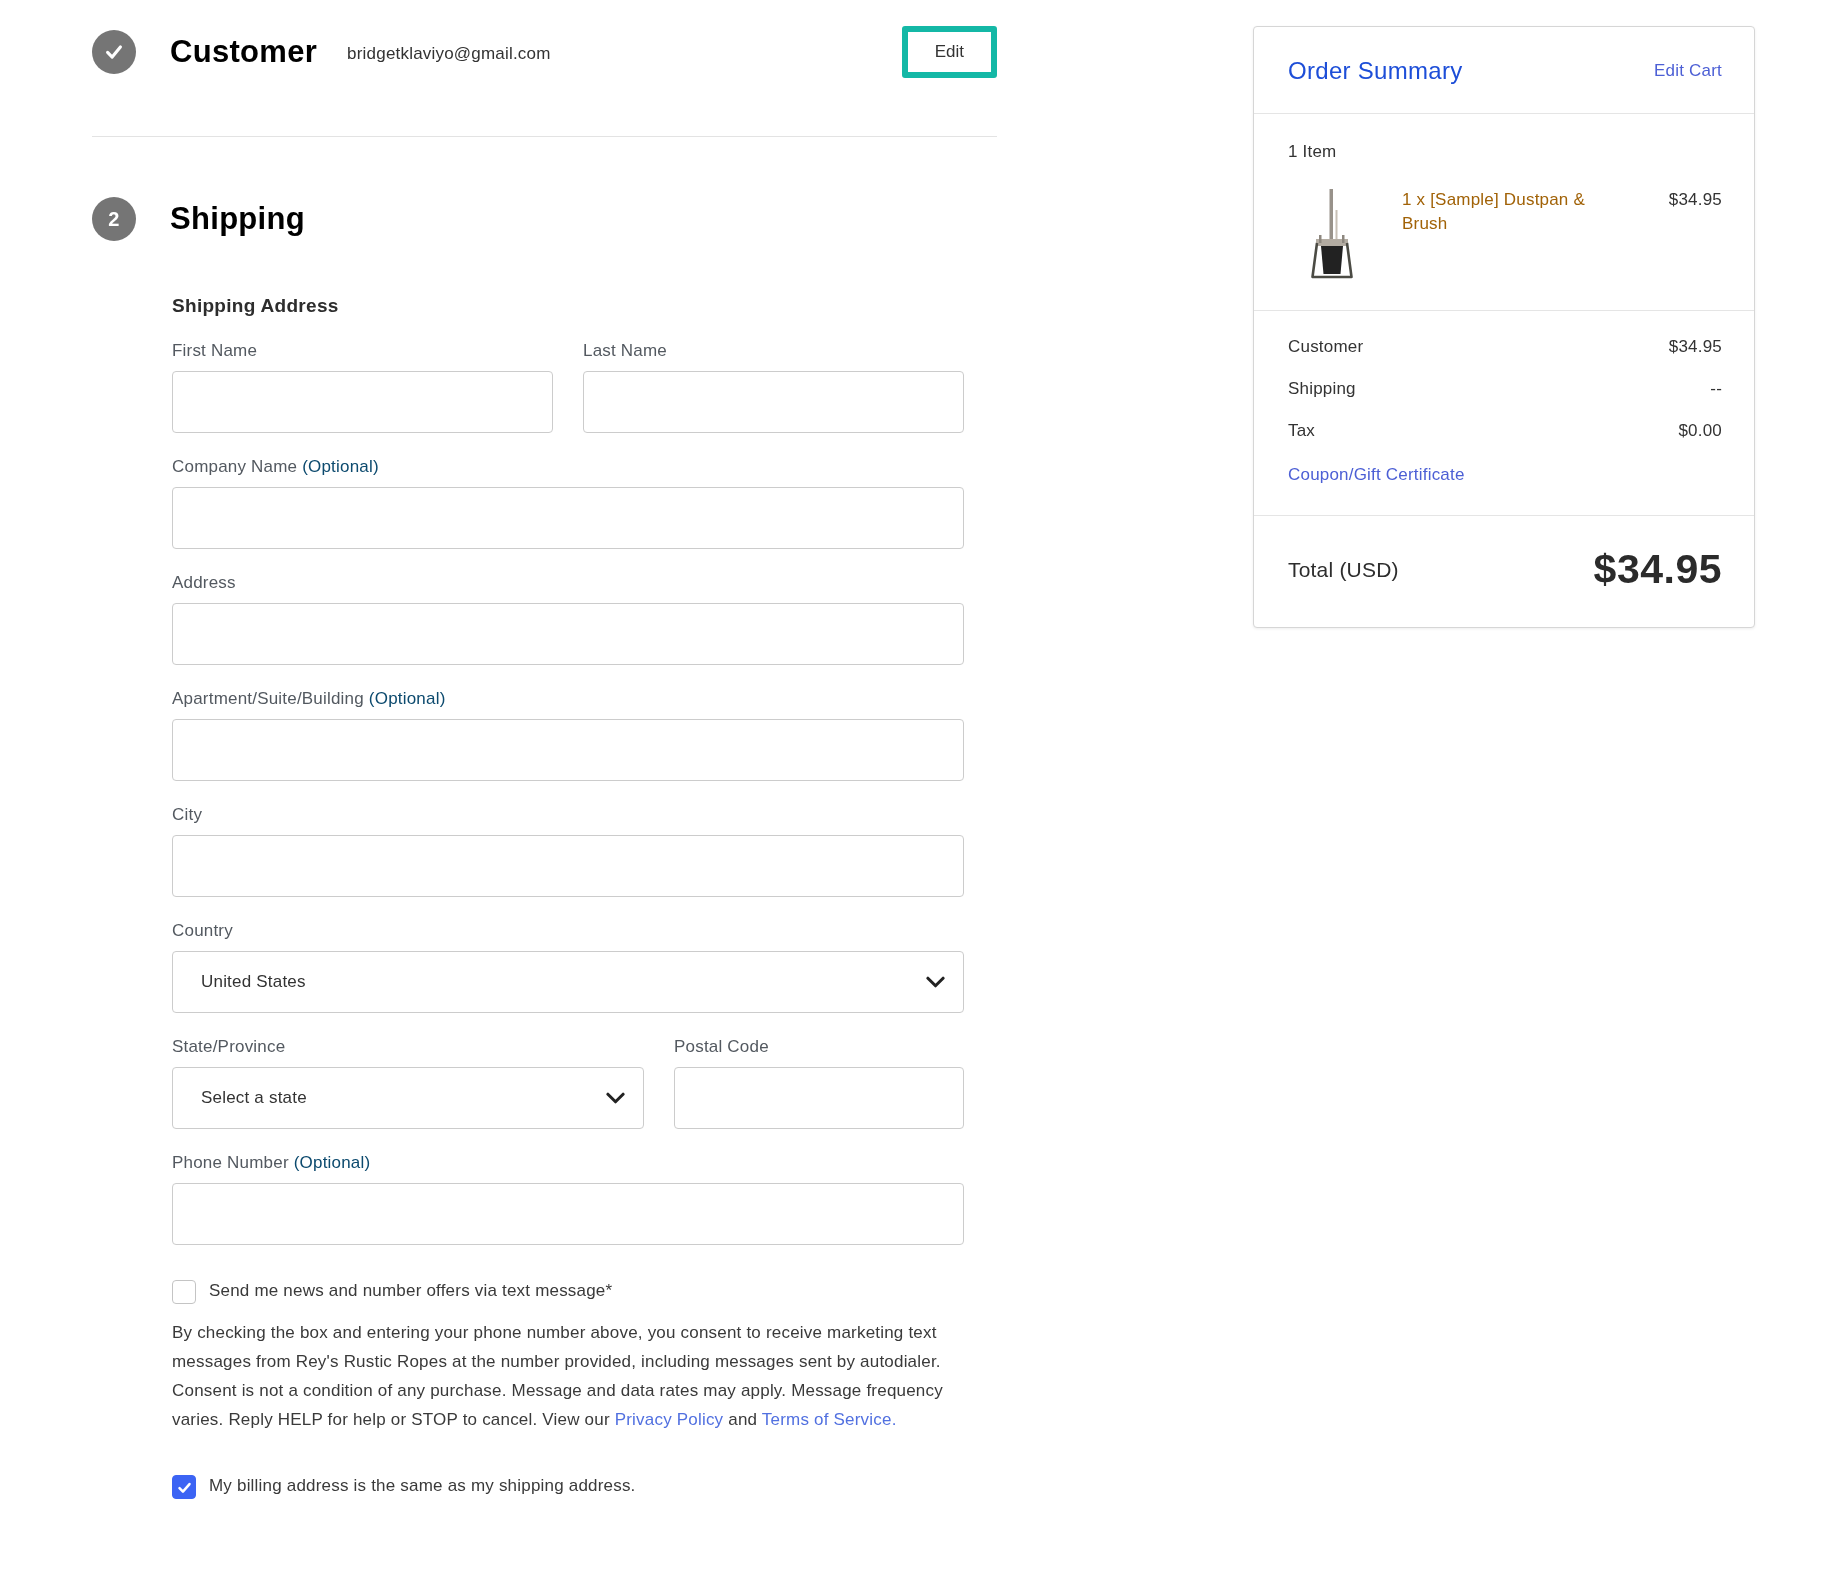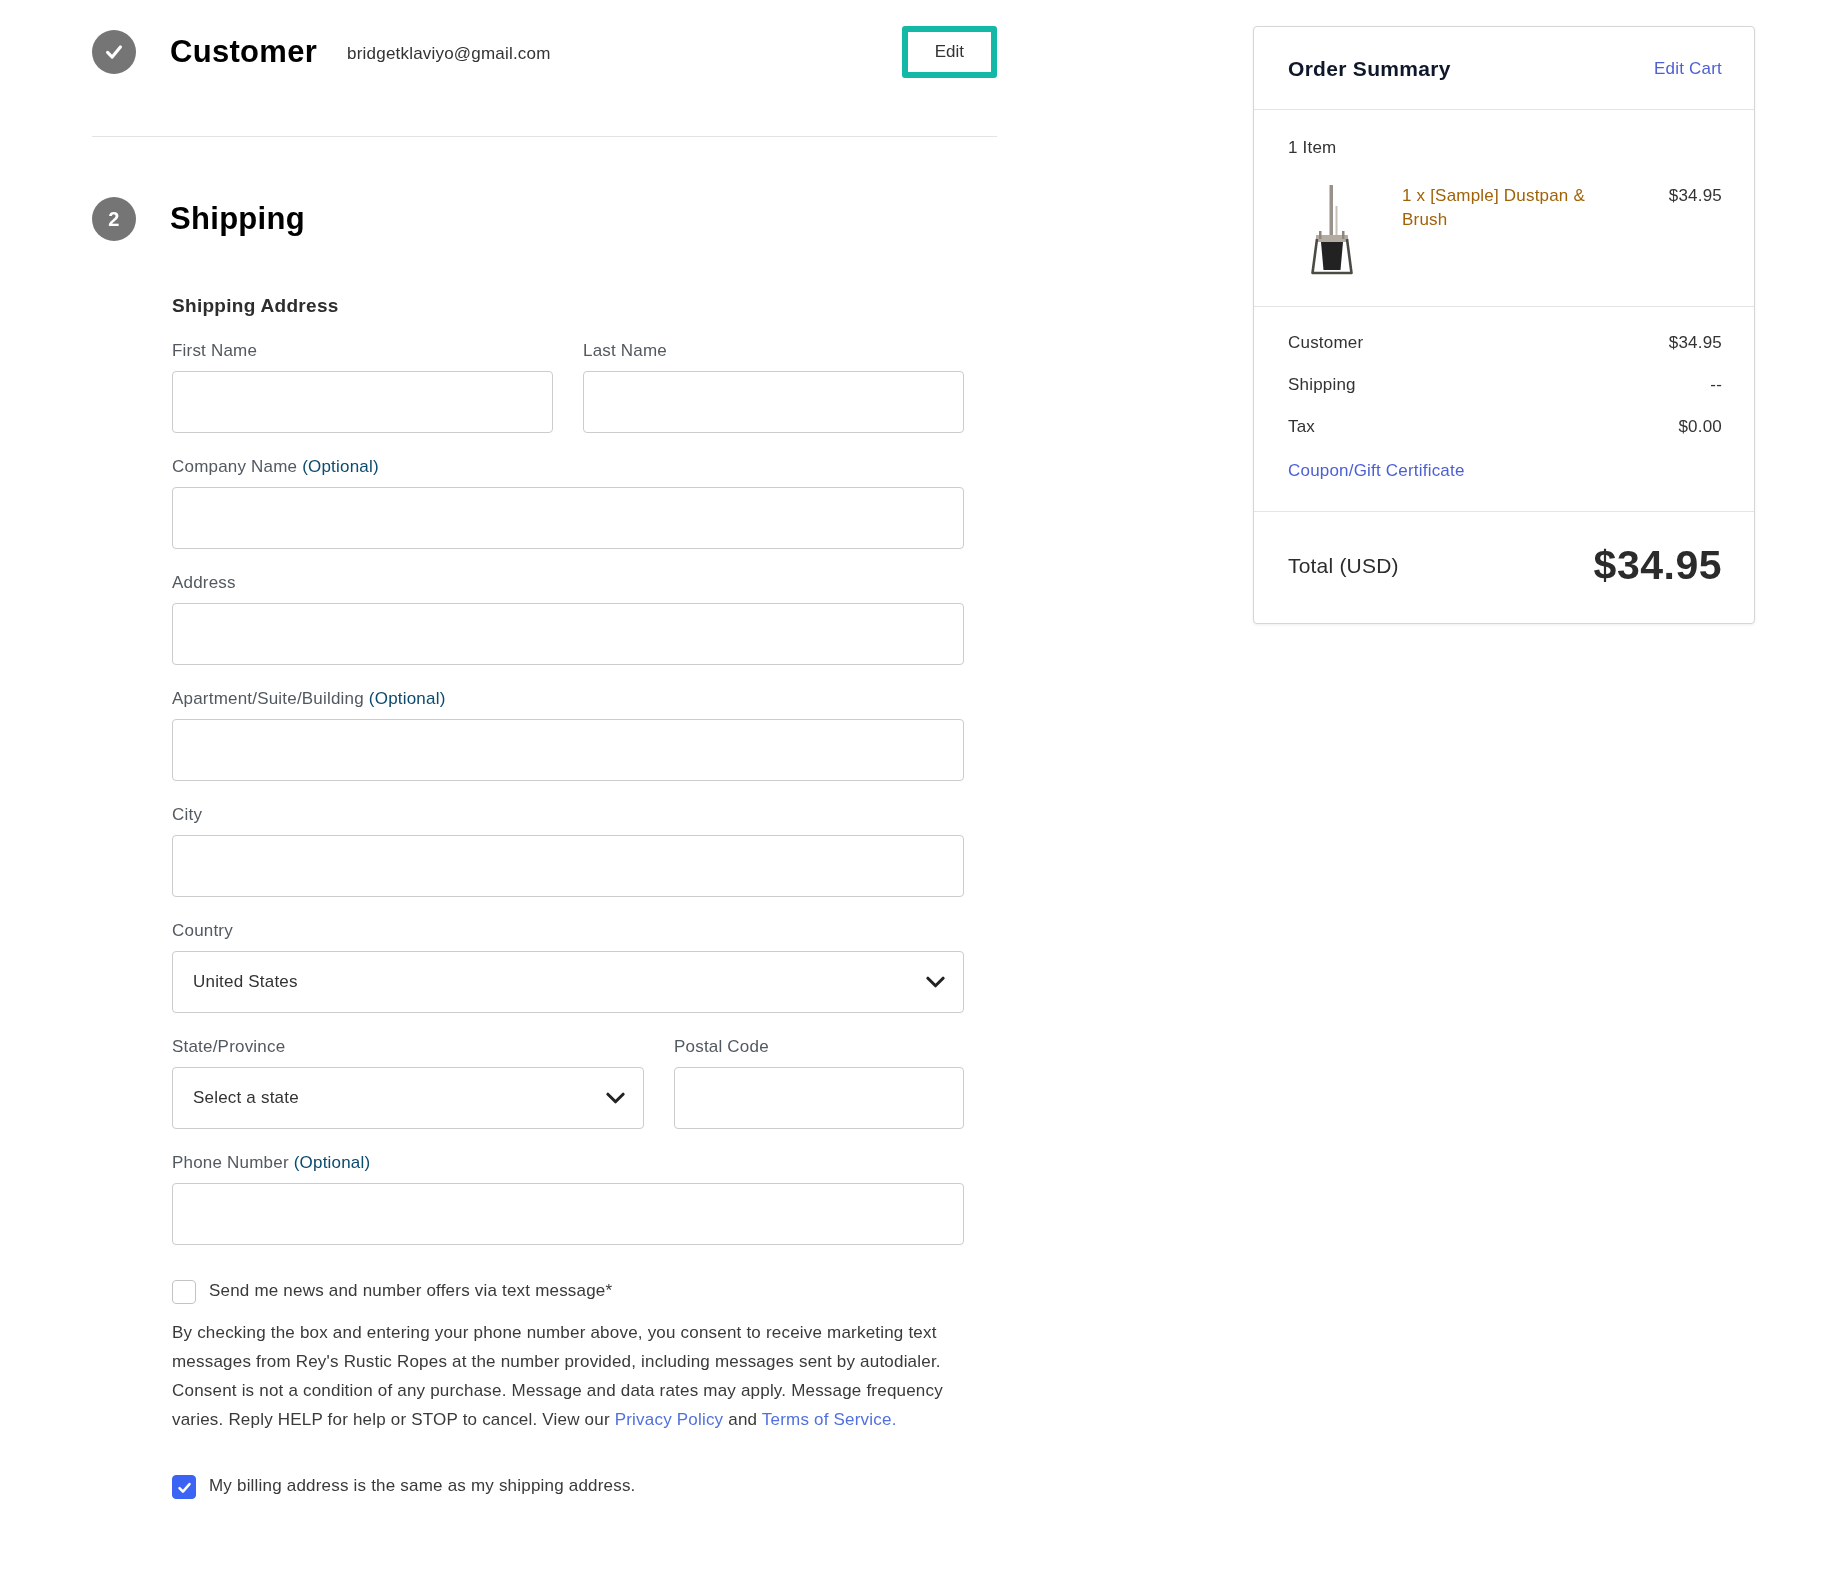--- a/index.html
+++ b/index.html
@@ -56,21 +56,21 @@
   }
   .two-col { display:flex; gap:30px; }
   .two-col .col { flex:1; }
   .col-state { width:472px; flex:0 0 472px; }
   .col-postal { flex:1; }
 
   .select-box {
     width:100%; height:62px;
     border:1px solid #ccc; border-radius:4px;
     display:flex; align-items:center; justify-content:space-between;
-    padding:0 18px 0 20px; cursor:pointer; background:#fff;
+    padding:0 18px 0 28px; cursor:pointer; background:#fff;
   }
   .select-value { font-size:17px; color:#333; }
   .chevron svg { width:19px; height:12px; display:block; }
 
   .check-row { display:flex; align-items:flex-start; margin-top:36px; cursor:pointer; }
   .checkbox {
     width:24px; height:24px; flex:0 0 24px;
     border:1px solid #c4c4c4; border-radius:4px; background:#fff;
     display:flex; align-items:center; justify-content:center;
     margin-top:-1px;
@@ -88,21 +88,21 @@
   .summary-card {
     margin-left:256px; width:502px;
     background:#fff; border:1px solid #d6d6d6; border-radius:4px;
     box-shadow:0 1px 3px rgba(0,0,0,0.07);
   }
   .summary-header {
     display:flex; align-items:center; justify-content:space-between;
     padding:30px 32px 28px 34px;
     border-bottom:1px solid #e5e5e5;
   }
-  .summary-title { font-size:21px; font-weight:700; color:#0f172a; letter-spacing:0.3px; }
+  .summary-title { font-size:24px; font-weight:400; color:#1d4ed8; letter-spacing:0.3px; }
   .link { font-size:17px; color:#4c5fd5; text-decoration:none; cursor:pointer; }
 
   .summary-items { padding:28px 32px 30px 34px; border-bottom:1px solid #e5e5e5; }
   .item-count { font-size:17px; color:#333; }
   .product-row { display:flex; align-items:flex-start; margin-top:26px; }
   .product-thumb { width:56px; height:92px; margin-left:16px; flex:0 0 56px;
     display:flex; align-items:center; justify-content:center; }
   .product-name { font-size:17px; line-height:24px; color:#a16207; margin-left:42px; width:232px; }
   .product-price { font-size:17px; color:#333; margin-left:auto; margin-top:2px; }
 

